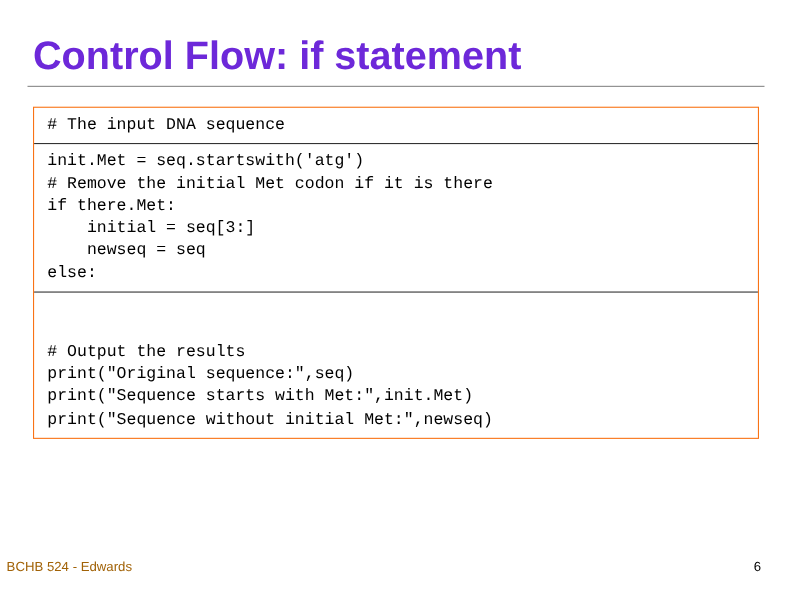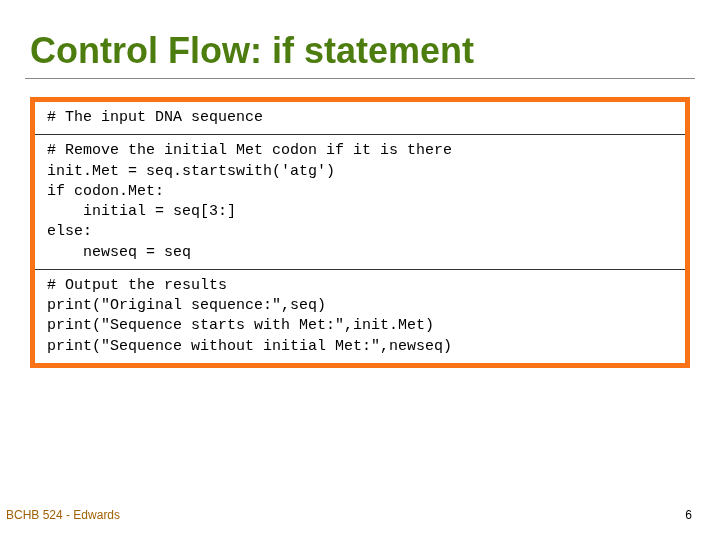--- a/index.html
+++ b/index.html
@@ -15,45 +15,46 @@
   .slide {
     width: 720px;
     height: 540px;
     position: relative;
     padding: 20px 30px 0 30px;
     box-sizing: border-box;
   }
   .title {
     font-size: 36px;
     font-weight: bold;
-    color: #4d7c0f;
+    color: #6d28d9;
     margin: 10px 0 6px 0;
     font-family: Arial, sans-serif;
   }
   .underline {
     border-bottom: 1px solid #888;
     margin-bottom: 18px;
     margin-left: -5px;
     margin-right: -5px;
   }
   .codebox {
-    border: 5px solid #f97316;
+    border: 1px solid #f97316;
     padding: 0;
     font-family: "Courier New", monospace;
     font-size: 15px;
     line-height: 1.35;
     color: #000;
     background: #fff;
   }
   .section {
     padding: 6px 12px;
     border-bottom: 1px solid #333;
   }
   .section:last-child {
     border-bottom: none;
+    margin-top: 39px;
   }
   .indent {
     display: inline-block;
     width: 4ch;
   }
   .footer {
     position: absolute;
     bottom: 18px;
     left: 6px;
     width: 100%;
@@ -76,26 +77,26 @@
 
 <div class="slide">
   <div class="title">Control Flow: if statement</div>
   <div class="underline"></div>
 
   <div class="codebox">
     <div class="section">
       <div># The input DNA sequence</div>
     </div>
     <div class="section">
+      <div>init.Met = seq.startswith('atg')</div>
       <div># Remove the initial Met codon if it is there</div>
-      <div>init.Met = seq.startswith('atg')</div>
-      <div>if codon.Met:</div>
+      <div>if there.Met:</div>
       <div><span class="indent"></span><span>initial = seq[3:]</span></div>
+      <div><span class="indent"></span><span>newseq = seq</span></div>
       <div>else:</div>
-      <div><span class="indent"></span><span>newseq = seq</span></div>
     </div>
     <div class="section">
       <div># Output the results</div>
       <div>print("Original sequence:",seq)</div>
       <div>print("Sequence starts with Met:",init.Met)</div>
       <div>print("Sequence without initial Met:",newseq)</div>
     </div>
   </div>
 
   <div class="footer">BCHB 524 - Edwards</div>

